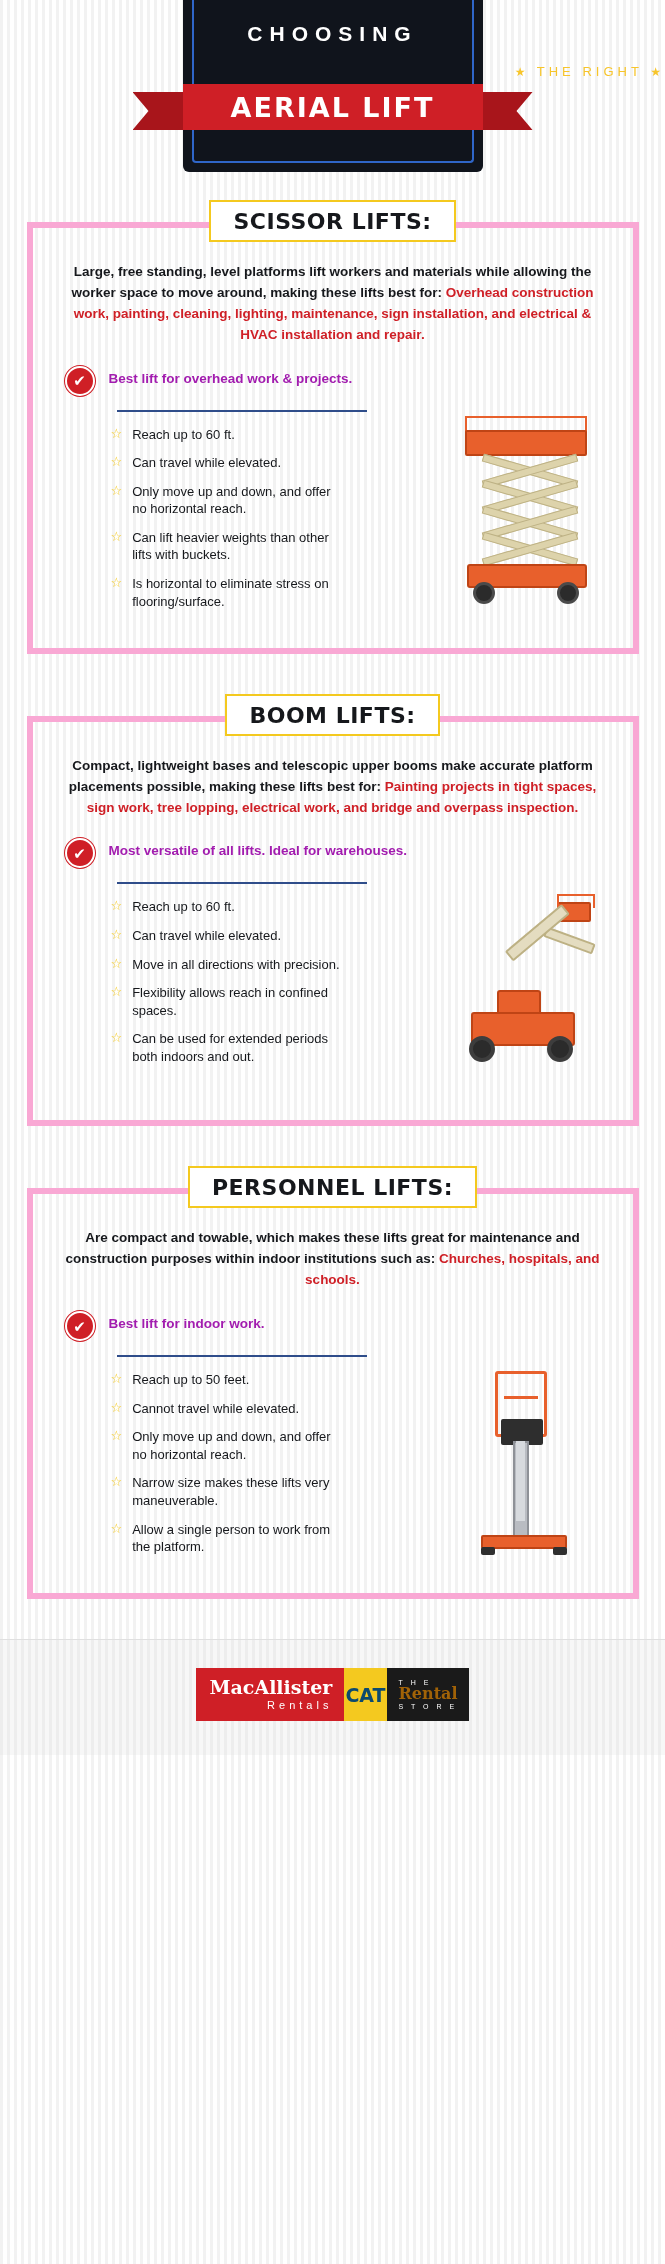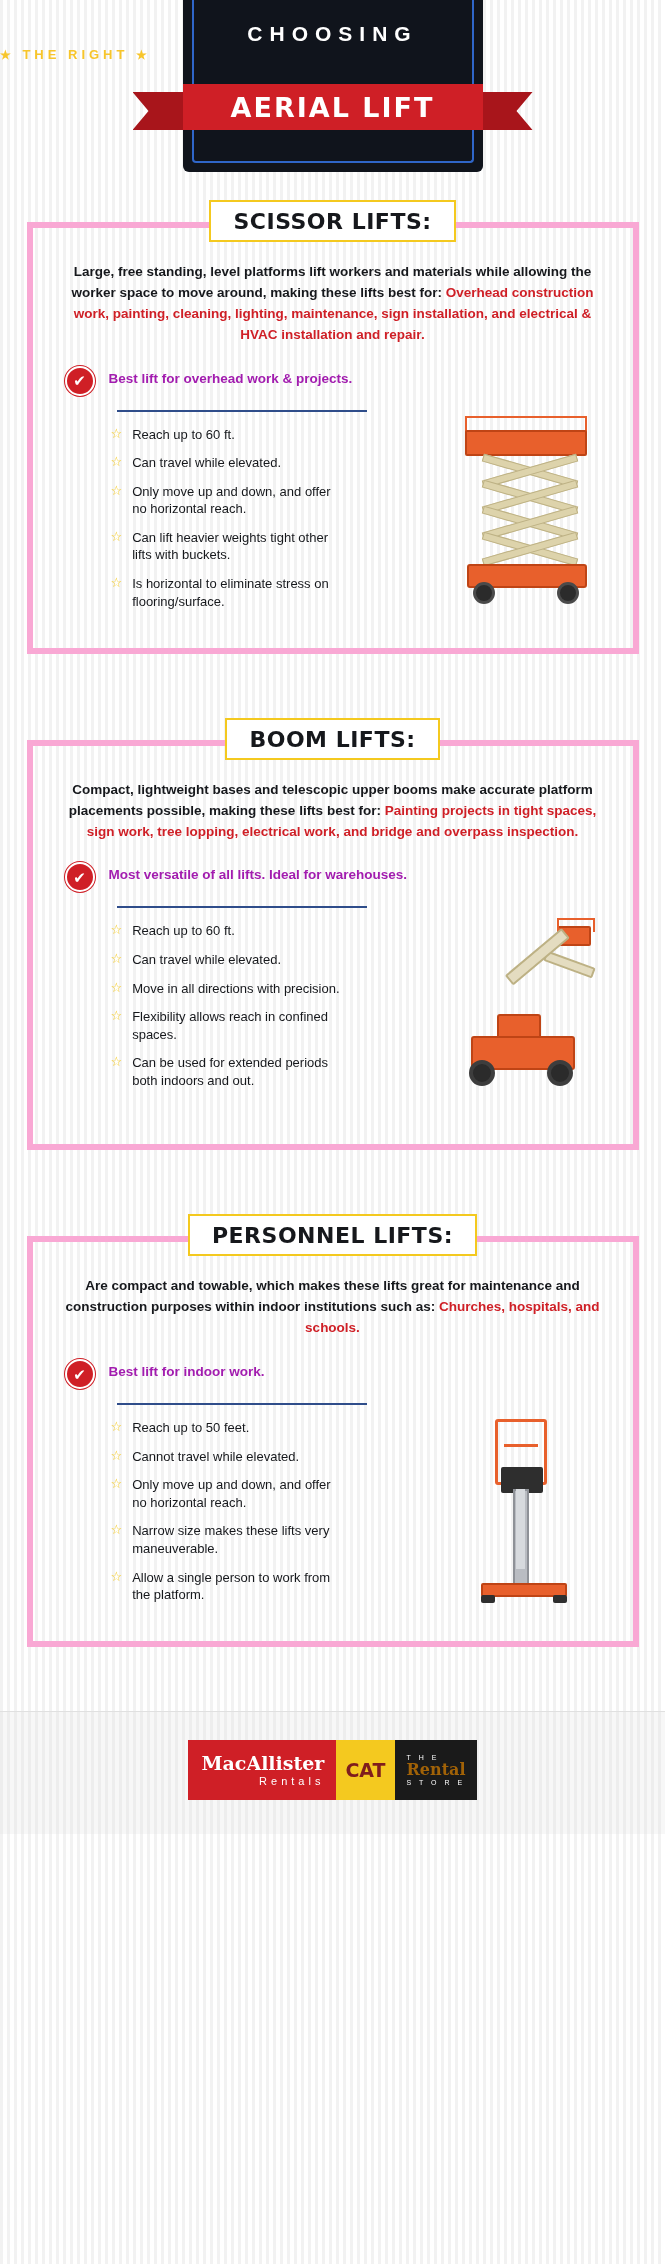--- a/index.html
+++ b/index.html
@@ -45,26 +45,26 @@
     top: 22px;
     left: 0; right: 0;
     text-align: center;
     color: #ffffff;
     font-size: 21px;
     font-weight: bold;
     letter-spacing: 7px;
   }
   .header-theright-wrap {
     position: absolute;
-    top: 47px;
+    top: 64px;
     left: 0; right: 0;
-    text-align: left;
+    text-align: right;
     color: #f7c52b;
     font-size: 13px;
-    font-weight: bold;
+    font-weight: normal;
     letter-spacing: 4px;
   }
   .header-theright-wrap .star { color: #f7c52b; font-size: 12px; }
   .ribbon {
     position: absolute;
     top: 84px;
     left: 50%;
     transform: translateX(-50%);
     width: 400px;
     height: 48px;
@@ -94,21 +94,21 @@
     height: 38px;
     background: #a8151b;
   }
   .ribbon-tail-l { left: 0; clip-path: polygon(0 0, 100% 0, 100% 100%, 0 100%, 16px 50%); }
   .ribbon-tail-r { right: 0; clip-path: polygon(0 0, 100% 0, calc(100% - 16px) 50%, 100% 100%, 0 100%); }
 
   
   .section {
     position: relative;
     width: 612px;
-    margin: 0 auto 64px auto;
+    margin: 0 auto 40px auto;
   }
   .section-title-wrap {
     position: relative;
     z-index: 3;
     display: flex;
     justify-content: center;
   }
   .section-title {
     background: #ffffff;
     border: 2px solid #f4c91f;
@@ -305,40 +305,40 @@
     background:
       repeating-linear-gradient(90deg, #ededed 0px, #ededed 3px, #f7f7f7 3px, #f7f7f7 7px);
     border-top: 1px solid #e0e0e0;
     display: flex;
     justify-content: center;
     align-items: center;
   }
   .logo-bar {
     display: flex;
     align-items: stretch;
-    height: 60px;
+    height: 53px;
   }
   .logo-mac {
     background: #cf1f26;
     color: #ffffff;
     padding: 5px 12px 5px 14px;
     display: flex;
     flex-direction: column;
     justify-content: center;
   }
   .logo-mac .l1 { font-size: 19px; font-weight: bold; font-family: "DejaVu Serif", serif; line-height: 1; }
   .logo-mac .l2 { font-size: 11px; letter-spacing: 4px; text-align: right; margin-top: 2px; }
   .logo-cat {
     background: #f4c91f;
-    color: #7f1d1d;
+    color: #0c4a6e;
     font-size: 19px;
     font-weight: bold;
     display: flex;
     align-items: center;
-    padding: 0 9px;
+    padding: 0 1px;
     font-family: "DejaVu Sans", sans-serif;
   }
   .logo-rental {
     background: #1a1a1a;
     color: #ffffff;
     padding: 4px 12px;
     display: flex;
     flex-direction: column;
     justify-content: center;
     line-height: 1.05;
@@ -393,21 +393,21 @@
         <div class="bullet">
           <span class="star">☆</span>
           <span class="btext">Can travel while elevated.</span>
         </div>
         <div class="bullet">
           <span class="star">☆</span>
           <span class="btext">Only move up and down, and offer no horizontal reach.</span>
         </div>
         <div class="bullet">
           <span class="star">☆</span>
-          <span class="btext">Can lift heavier weights tight other lifts with buckets.</span>
+          <span class="btext">Can lift heavier weights than other lifts with buckets.</span>
         </div>
         <div class="bullet">
           <span class="star">☆</span>
           <span class="btext">Is horizontal to eliminate stress on flooring/surface.</span>
         </div>
       </div>
       <div class="art">
         <div class="sc-rail"></div>
         <div class="sc-platform"></div>
         <div class="sc-scissor">

